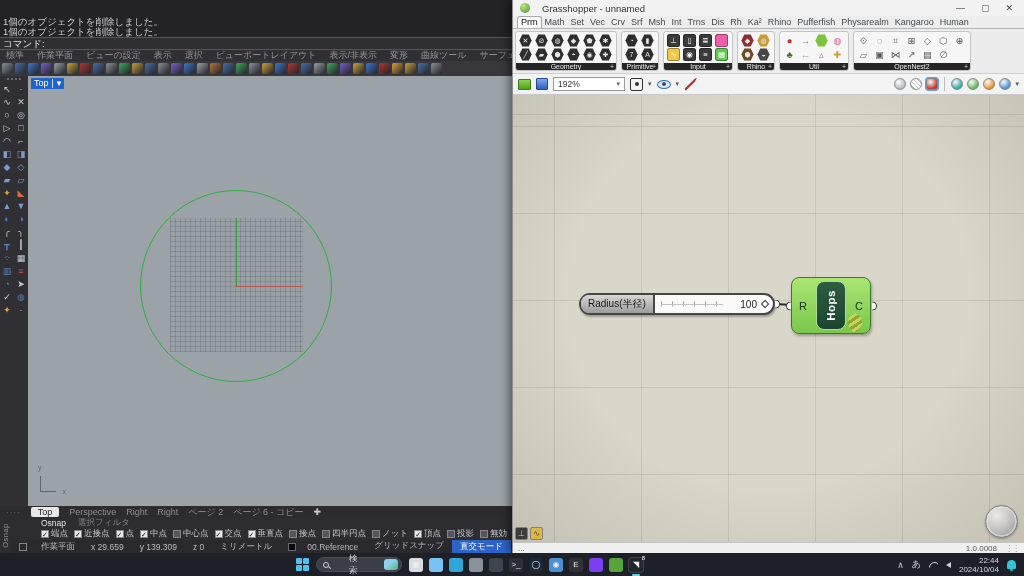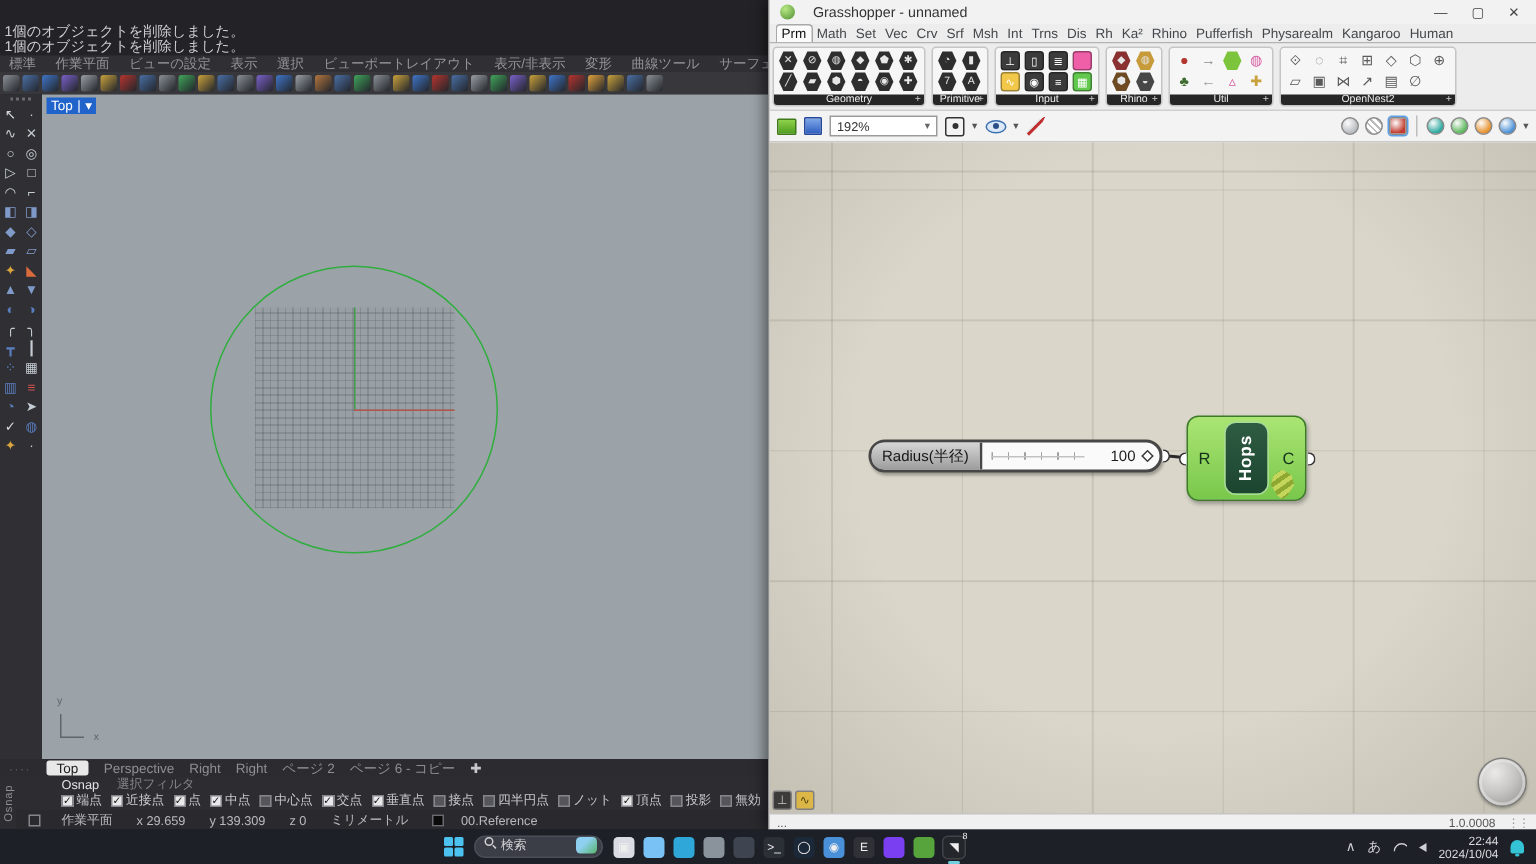--- a/index.html
+++ b/index.html
@@ -176,21 +176,21 @@
   .g-ver{margin-left:auto;}
   .g-grip{margin-left:8px;color:#999;letter-spacing:-1px;}
 
   
   .tb{position:absolute;left:0;bottom:0;width:1024px;height:23px;background:#1d2027;display:flex;
     align-items:center;color:#d8d8dc;z-index:5;}
   .tb-center{display:flex;align-items:center;gap:7px;margin-left:296px;}
   .tb-start{width:13px;height:13px;display:grid;grid-template-columns:6px 6px;gap:1px;}
   .tb-start i{background:#4cc2f1;border-radius:1px;height:6px;}
   .tb-search{width:86px;height:15px;border-radius:8px;background:#3b3e46;border:1px solid #4b4e56;
-    display:flex;padding:0 3px 0 6px;gap:5px;font-size:8.5px;color:#cfcfd3;}
+    display:flex;align-items:center;padding:0 3px 0 6px;gap:20px;font-size:8.5px;color:#cfcfd3;}
   .mag{width:6px;height:6px;border:1.2px solid #cfcfd3;border-radius:50%;position:relative;flex:none;}
   .mag::after{content:"";position:absolute;right:-2.5px;bottom:-2px;width:3px;height:1.2px;
     background:#cfcfd3;transform:rotate(45deg);}
   .tb-weather{margin-left:auto;width:14px;height:11px;border-radius:3px;
     background:linear-gradient(135deg,#8ed0f0 40%,#57b56a);flex:none;}
   .tb-icons{display:flex;align-items:center;gap:6px;}
   .tbicon{width:14px;height:14px;border-radius:3px;display:flex;align-items:center;
     justify-content:center;font-size:8px;color:#eee;position:relative;line-height:1;}
   .tbicon.active{box-shadow:0 0 0 1px rgba(255,255,255,.16);}
   .tbicon.active::after{content:"";position:absolute;bottom:-4px;left:3px;width:8px;height:2px;
@@ -211,20 +211,21 @@
 </head>
 <body>
 
 <div id="stage">
 
   <div class="rhino">
     <div class="r-cmd" id="r-cmd">
         <div class="cline">1個のオブジェクトを削除しました。</div>
         <div class="cline">1個のオブジェクトを削除しました。</div>
       </div>
+    <div class="r-prompt">コマンド:</div>
     <div class="r-ttabs" id="r-ttabs">
         <span class="ttab">標準</span>
         <span class="ttab">作業平面</span>
         <span class="ttab">ビューの設定</span>
         <span class="ttab">表示</span>
         <span class="ttab">選択</span>
         <span class="ttab">ビューポートレイアウト</span>
         <span class="ttab">表示/非表示</span>
         <span class="ttab">変形</span>
         <span class="ttab">曲線ツール</span>
@@ -398,20 +399,25 @@
           </div>
         <div class="r-status">
           <span class="st-box"></span>
           <span class="st-seg">作業平面</span>
           <span class="st-seg">x 29.659</span>
           <span class="st-seg">y 139.309</span>
           <span class="st-seg">z 0</span>
           <span class="st-seg">ミリメートル</span>
           <span class="st-swatch"></span>
           <span class="st-seg">00.Reference</span>
+          <span id="st-modes" style="display:flex;">
+              <span class="smode">グリッドスナップ</span>
+              <span class="smode active">直交モード</span>
+              <span class="smode">平面モード</span>
+            </span>
         </div>
       </div>
     </div>
   </div>
 
   <div class="gh">
     <div class="g-title">
       <span class="g-appicon"></span>
       <span>Grasshopper - unnamed</span>
       <span class="g-ctrls">

